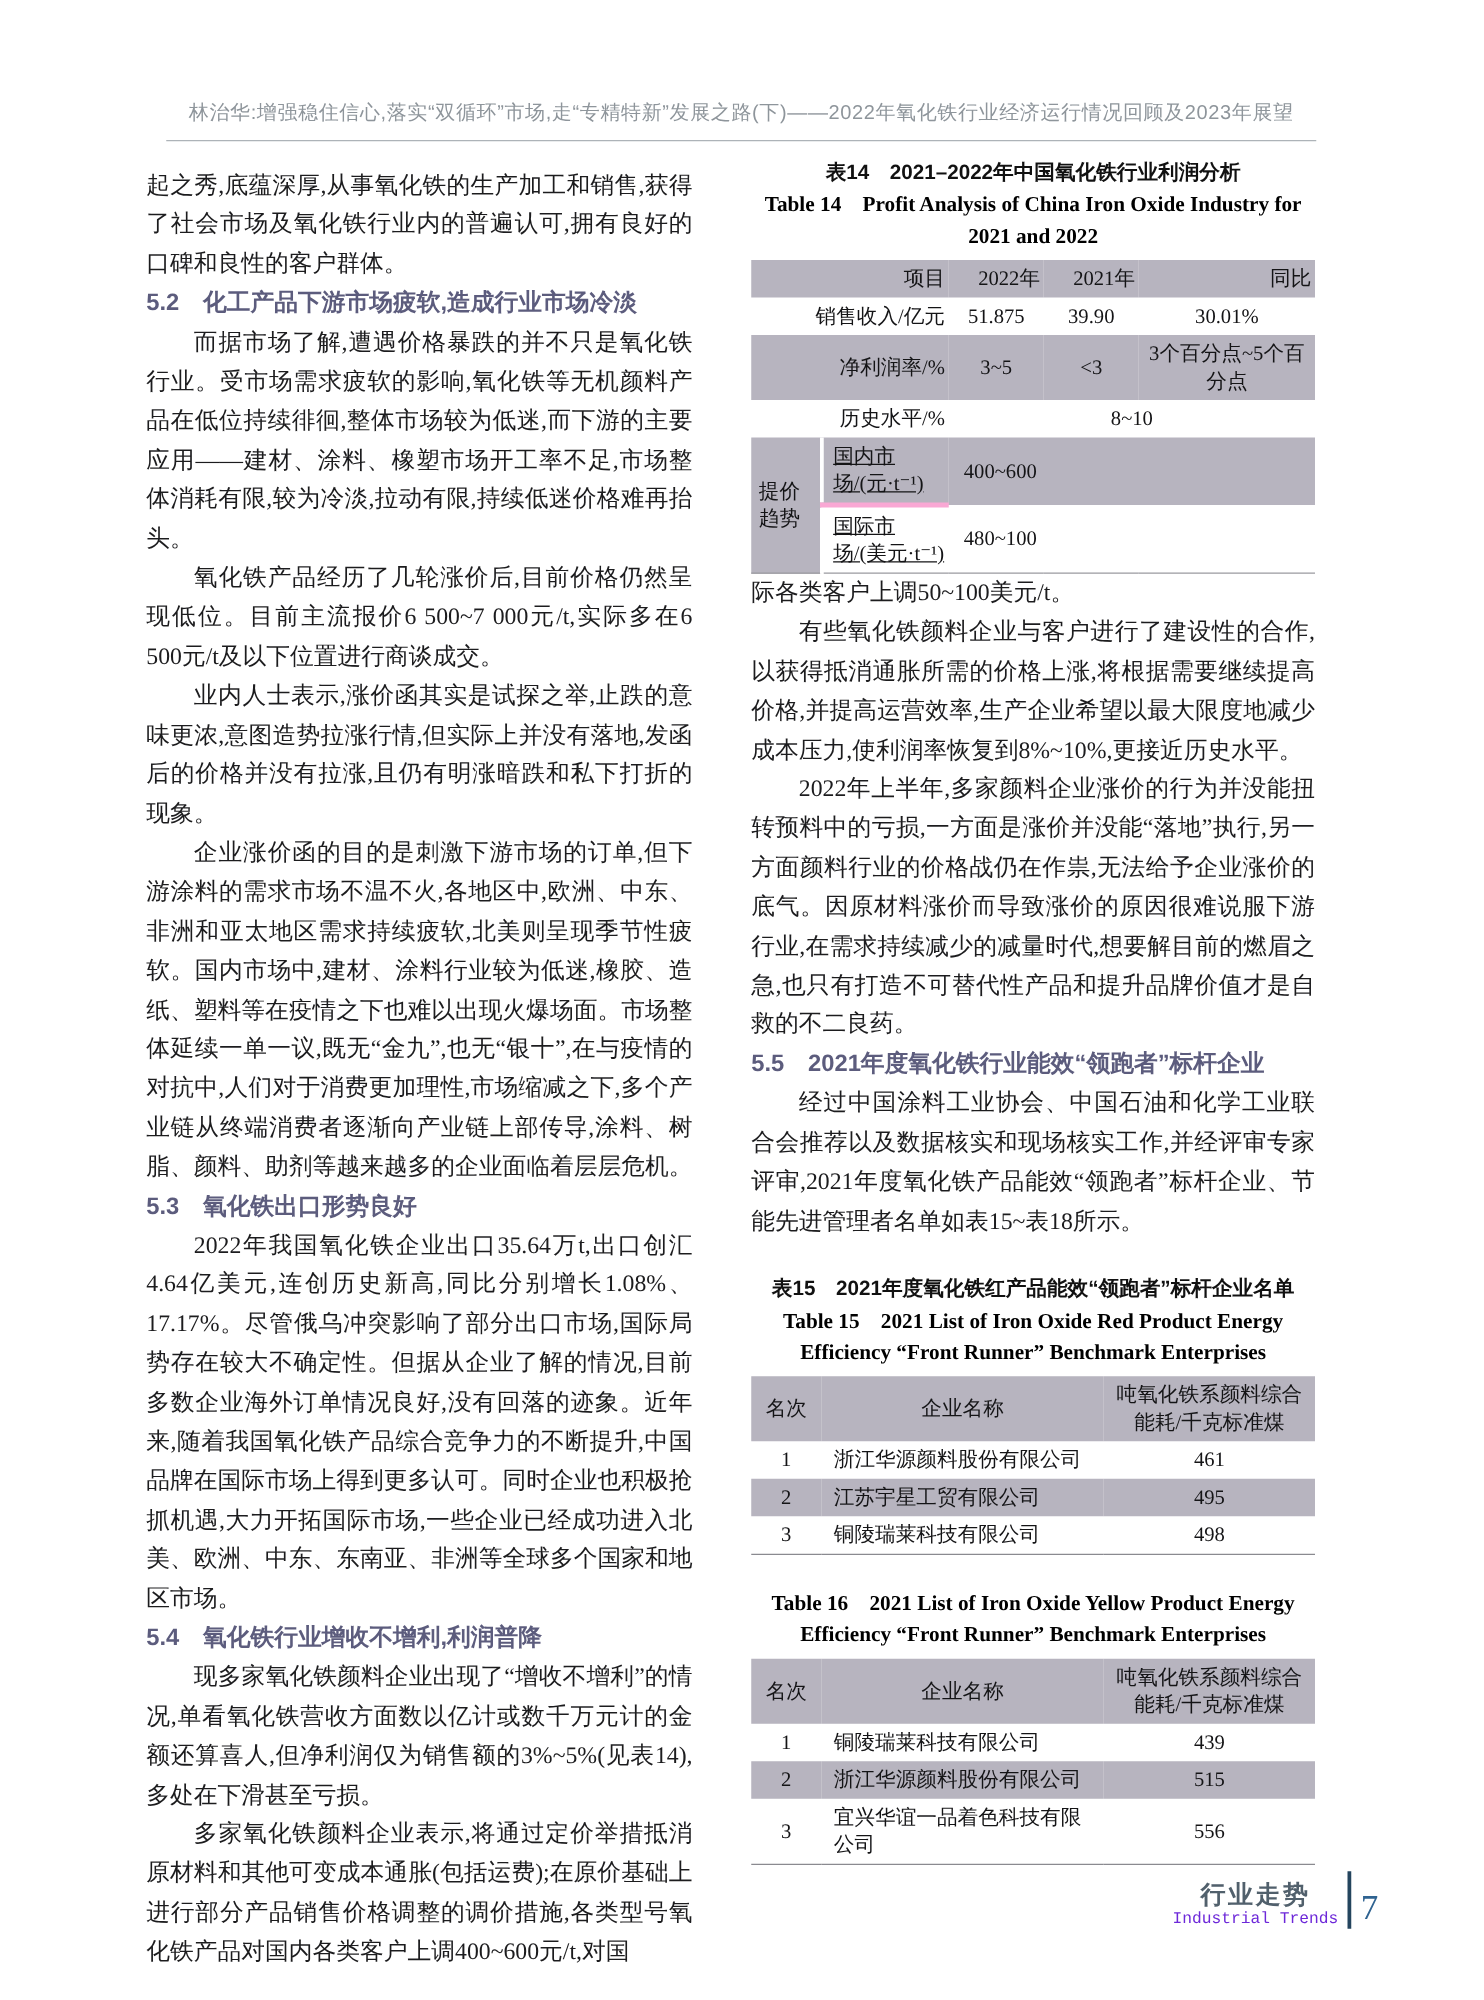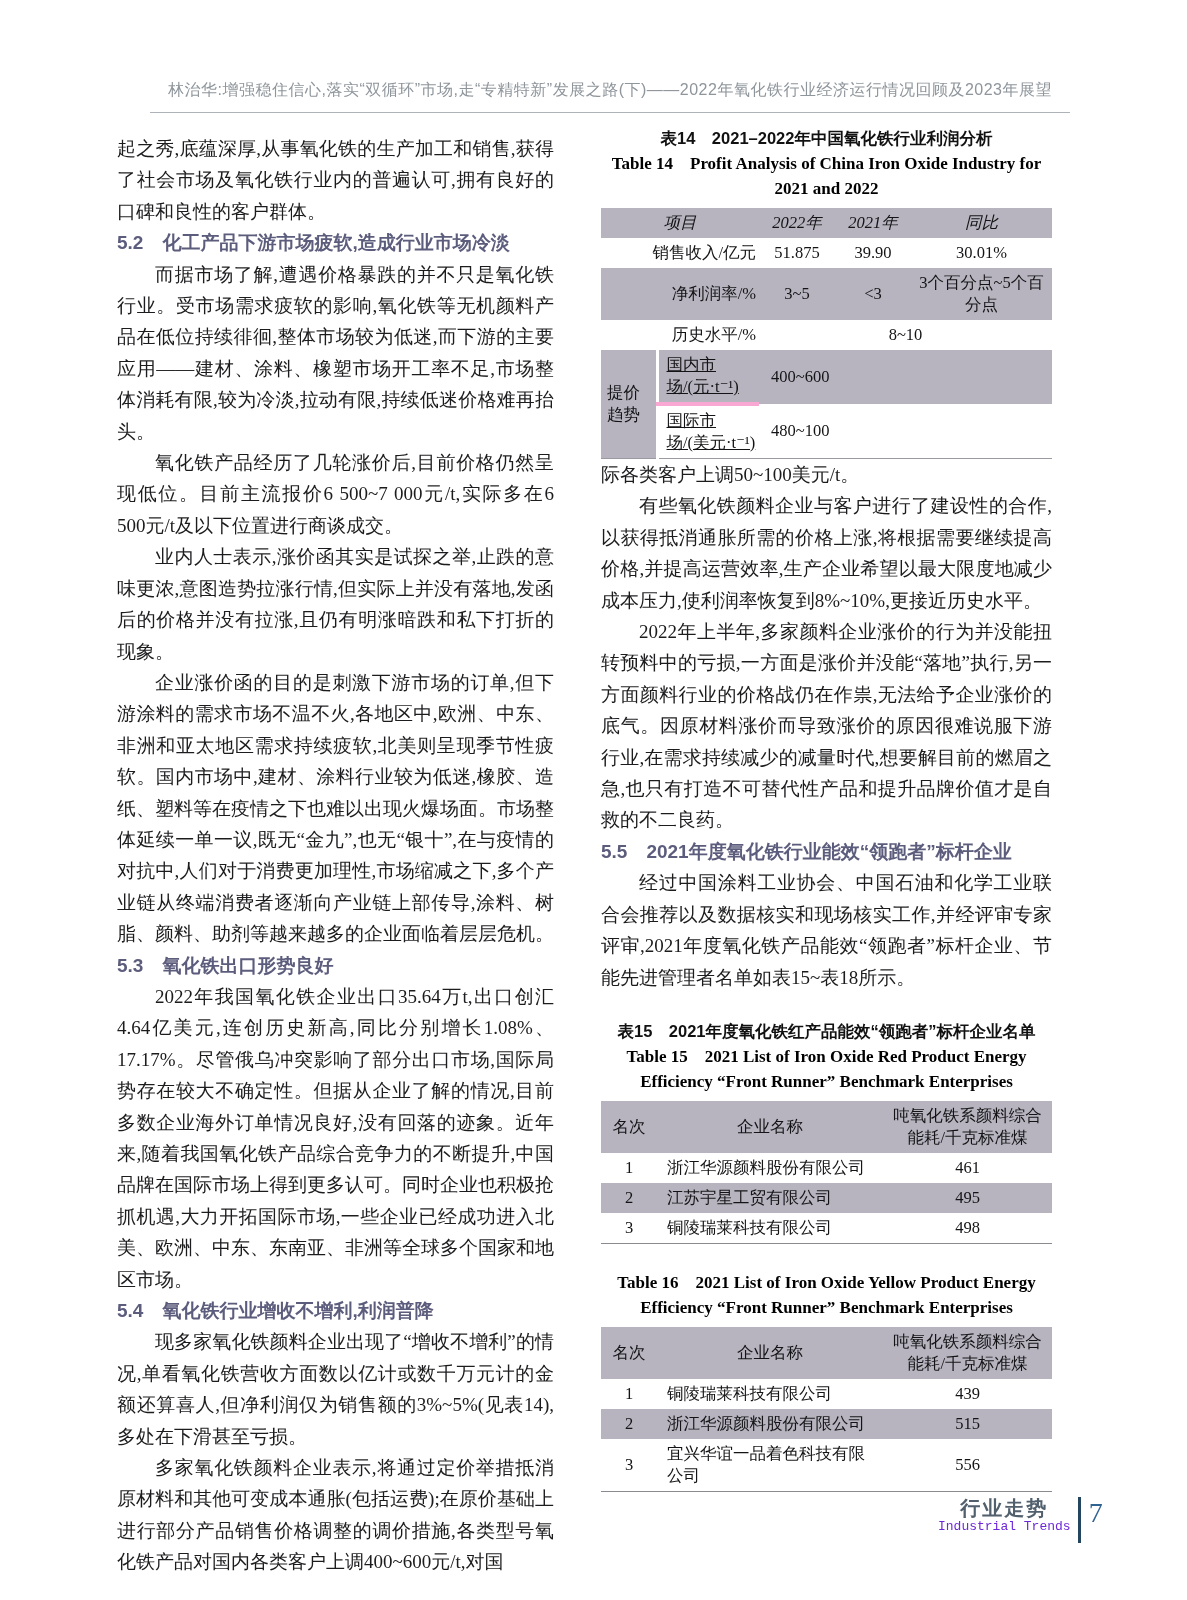--- a/index.html
+++ b/index.html
@@ -3,21 +3,21 @@
 <meta charset="utf-8">
 <style>
   html,body { margin:0; padding:0; }
   body {
     width:1187px; height:1600px; background:#ffffff; position:relative;
     font-family:"Liberation Serif","DejaVu Serif",serif;
     color:#1c1c1e; overflow:hidden;
   }
   
   .page-header {
-    position:absolute; top:80px; left:150px; width:920px;
+    position:absolute; top:80px; left:133px; width:920px;
     text-align:center; font-family:"Liberation Sans","DejaVu Sans",sans-serif;
     font-size:16px; color:#8e959b; letter-spacing:0.5px;
     padding-bottom:11px; border-bottom:1px solid #adb3b8;
   }
   
   .col { position:absolute; text-align:justify; font-size:19px; line-height:31.4px; }
   .col-left  { left:117px; top:133px; width:437px; }
   .col-right { left:601px; top:126px; width:451px; }
   .col p { margin:0; text-indent:2em; }
   .col p.no-indent { text-indent:0; }
@@ -39,35 +39,35 @@
     margin-bottom:7px;
   }
   table { border-collapse:collapse; width:100%; table-layout:fixed;
           font-size:16.5px; line-height:22px; color:#141416; }
   td, th { padding:4px 3px; font-weight:normal; vertical-align:middle; }
   .gray { background:#b7b4bf; }
   
   .t14 { margin-top:2px; border-bottom:1px solid #9a9aa0; }
   .t14 .c-label { text-align:right; padding-left:6px; }
   .t14 .center { text-align:center; }
-  .t14 th { text-align:center;font-style:italic; }
+  .t14 th { text-align:right; }
   .t14 .sub-cell { border-left:3px solid #fff; text-align:left; padding-left:8px;text-decoration:underline; }
   .t14 .sub-top { border-top:4px solid #f9a8d4; }
   .t14 .hike-head { text-align:left; padding-left:6px; }
   .t14 .val { text-align:left; padding-left:12px; }
   
   .t-rank { border-bottom:1.5px solid #8a8a90; }
   .t-rank th { text-align:center; }
   .t-rank .c-rank { text-align:center; }
   .t-rank .c-name { text-align:left; padding-left:10px; }
   .t-rank .c-val  { text-align:center; }
   
   .footer {
     position:absolute; top:1497px; left:938px;
-    display:flex; align-items:flex-start;
+    display:flex; align-items:flex-end;
   }
   .footer .txt { text-align:center; margin-right:7px; }
   .footer .zh {
     font-family:"Liberation Sans","DejaVu Sans",sans-serif; font-weight:bold;
     font-size:20px; line-height:22px; color:#51606c; letter-spacing:2px;
   }
   .footer .en {
     font-family:Liberation Mono, monospace;
     font-size:13px; line-height:16px; color:#6d28d9;
   }

